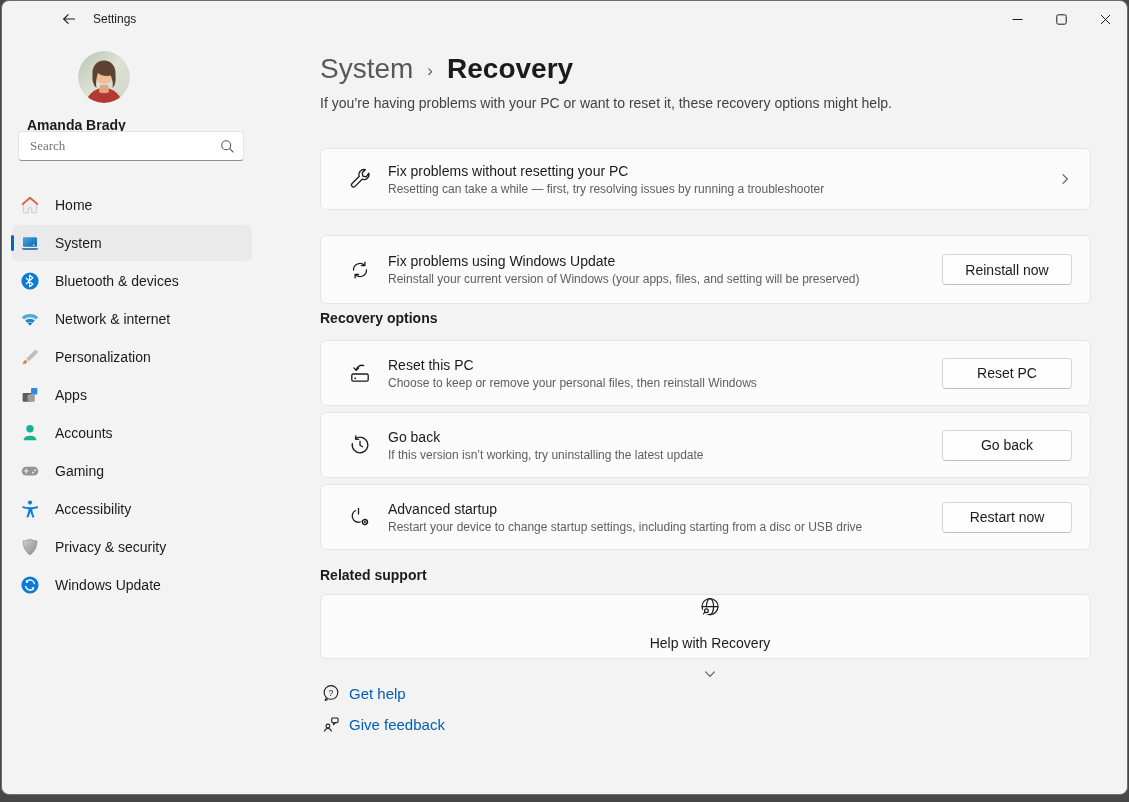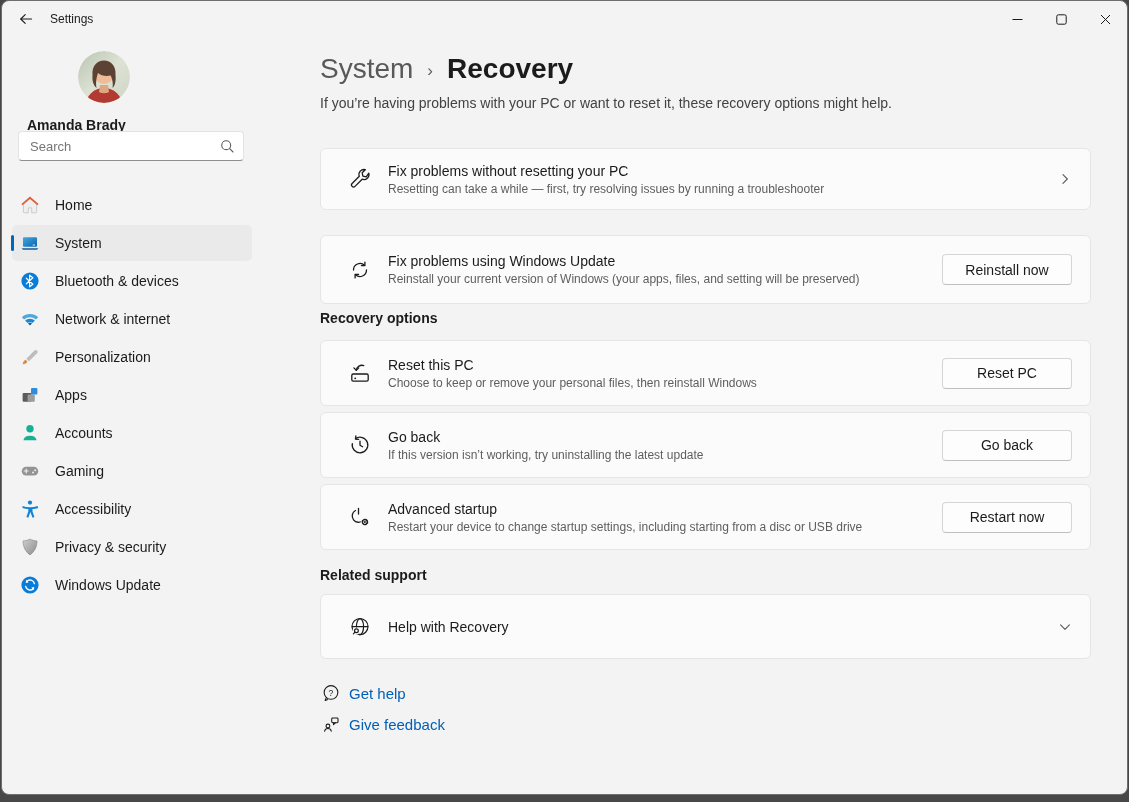--- a/index.html
+++ b/index.html
@@ -8,39 +8,40 @@
     background:#474747;
     font-family:"Liberation Sans", sans-serif;
     position:relative;
     overflow:hidden;
     -webkit-font-smoothing:antialiased;
   }
   .window {
     position:absolute; left:1px; top:0; width:1127px; height:795px;
     background:#f3f3f3; border:1px solid #6e6e6e; border-radius:8px;
     overflow:hidden;
+    padding-left:43px;
   }
   
   .titlebar { height:36px; position:relative; display:flex; align-items:center; }
   .back-btn { width:32px; height:26px; margin-left:8px; display:flex; align-items:center; justify-content:center; border-radius:4px; cursor:pointer; }
   .app-title { font-size:12px; color:#1b1b1b; margin-left:8px; }
   .win-controls { position:absolute; right:0; top:0; height:36px; display:flex; }
   .win-btn { width:44px; height:36px; display:flex; align-items:center; justify-content:center; cursor:pointer; }
   
   .sidebar { position:absolute; top:36px; left:0; width:260px; bottom:0; }
   .user { position:absolute; top:14px; left:25px; display:flex; align-items:center; gap:14px;flex-direction:column; }
   .avatar { width:52px; height:52px; border-radius:50%; overflow:hidden; flex-shrink:0; }
   .user-name { font-size:14px; font-weight:bold; color:#1b1b1b; }
   .user-email { font-size:12px; color:#5e5e5e; margin-top:10px; }
   .searchbox {
     position:absolute; top:94px; left:16px; width:226px; height:30px;
     background:#ffffff; border:1px solid #e3e3e3; border-bottom:1px solid #8f8f8f;
     border-radius:4px; display:flex; align-items:center; padding:0 8px 0 11px;
   }
-  .searchbox input { flex:1; border:none; outline:none; background:transparent; font-size:13px; color:#1b1b1b; font-family:Liberation Sans, sans-serif; }
+  .searchbox input { flex:1; border:none; outline:none; background:transparent; font-size:13px; color:#1b1b1b; font-family:Liberation Serif, serif; }
   .searchbox input::placeholder { color:#757575; }
   .nav { position:absolute; top:148px; left:0; right:0; }
   .nav-item {
     height:36px; margin:2px 10px; border-radius:5px; position:relative;
     display:flex; align-items:center; padding-left:8px; gap:15px;
     font-size:14px; color:#1b1b1b; cursor:pointer;
   }
   .nav-item .nicon { width:20px; height:20px; flex-shrink:0; display:flex; }
   .nav-item.selected { background:#eaeaea; }
   .nav-item.selected::before {
@@ -367,21 +368,21 @@
     </span>
     <span class="texts">
       <span class="ctitle">Advanced startup</span>
       <span class="cdesc">Restart your device to change startup settings, including starting from a disc or USB drive</span>
     </span>
     <button class="btn">Restart now</button>
   </div>
 
   <div class="section-h" style="top:566px;">Related support</div>
 
-  <div class="card" style="top:593px;height:65px;">
+  <div class="card" style="top:593px;height:65px;flex-direction:column;">
     <span class="cicon">
       <svg width="24" height="24" viewBox="0 0 24 24" fill="none" stroke="#1b1b1b" stroke-width="1.2" stroke-linecap="round">
           <circle cx="12" cy="11.6" r="8"></circle>
           <ellipse cx="12" cy="11.6" rx="3.6" ry="8"></ellipse>
           <path d="M4.2 11.6h15.6"></path>
           <circle cx="8" cy="16.2" r="3.6" fill="#fbfbfb" stroke="none"></circle>
           <circle cx="8.4" cy="15.7" r="1.9"></circle>
           <path d="M7 17.2l-1.6 1.7"></path>
         </svg>
     </span>

